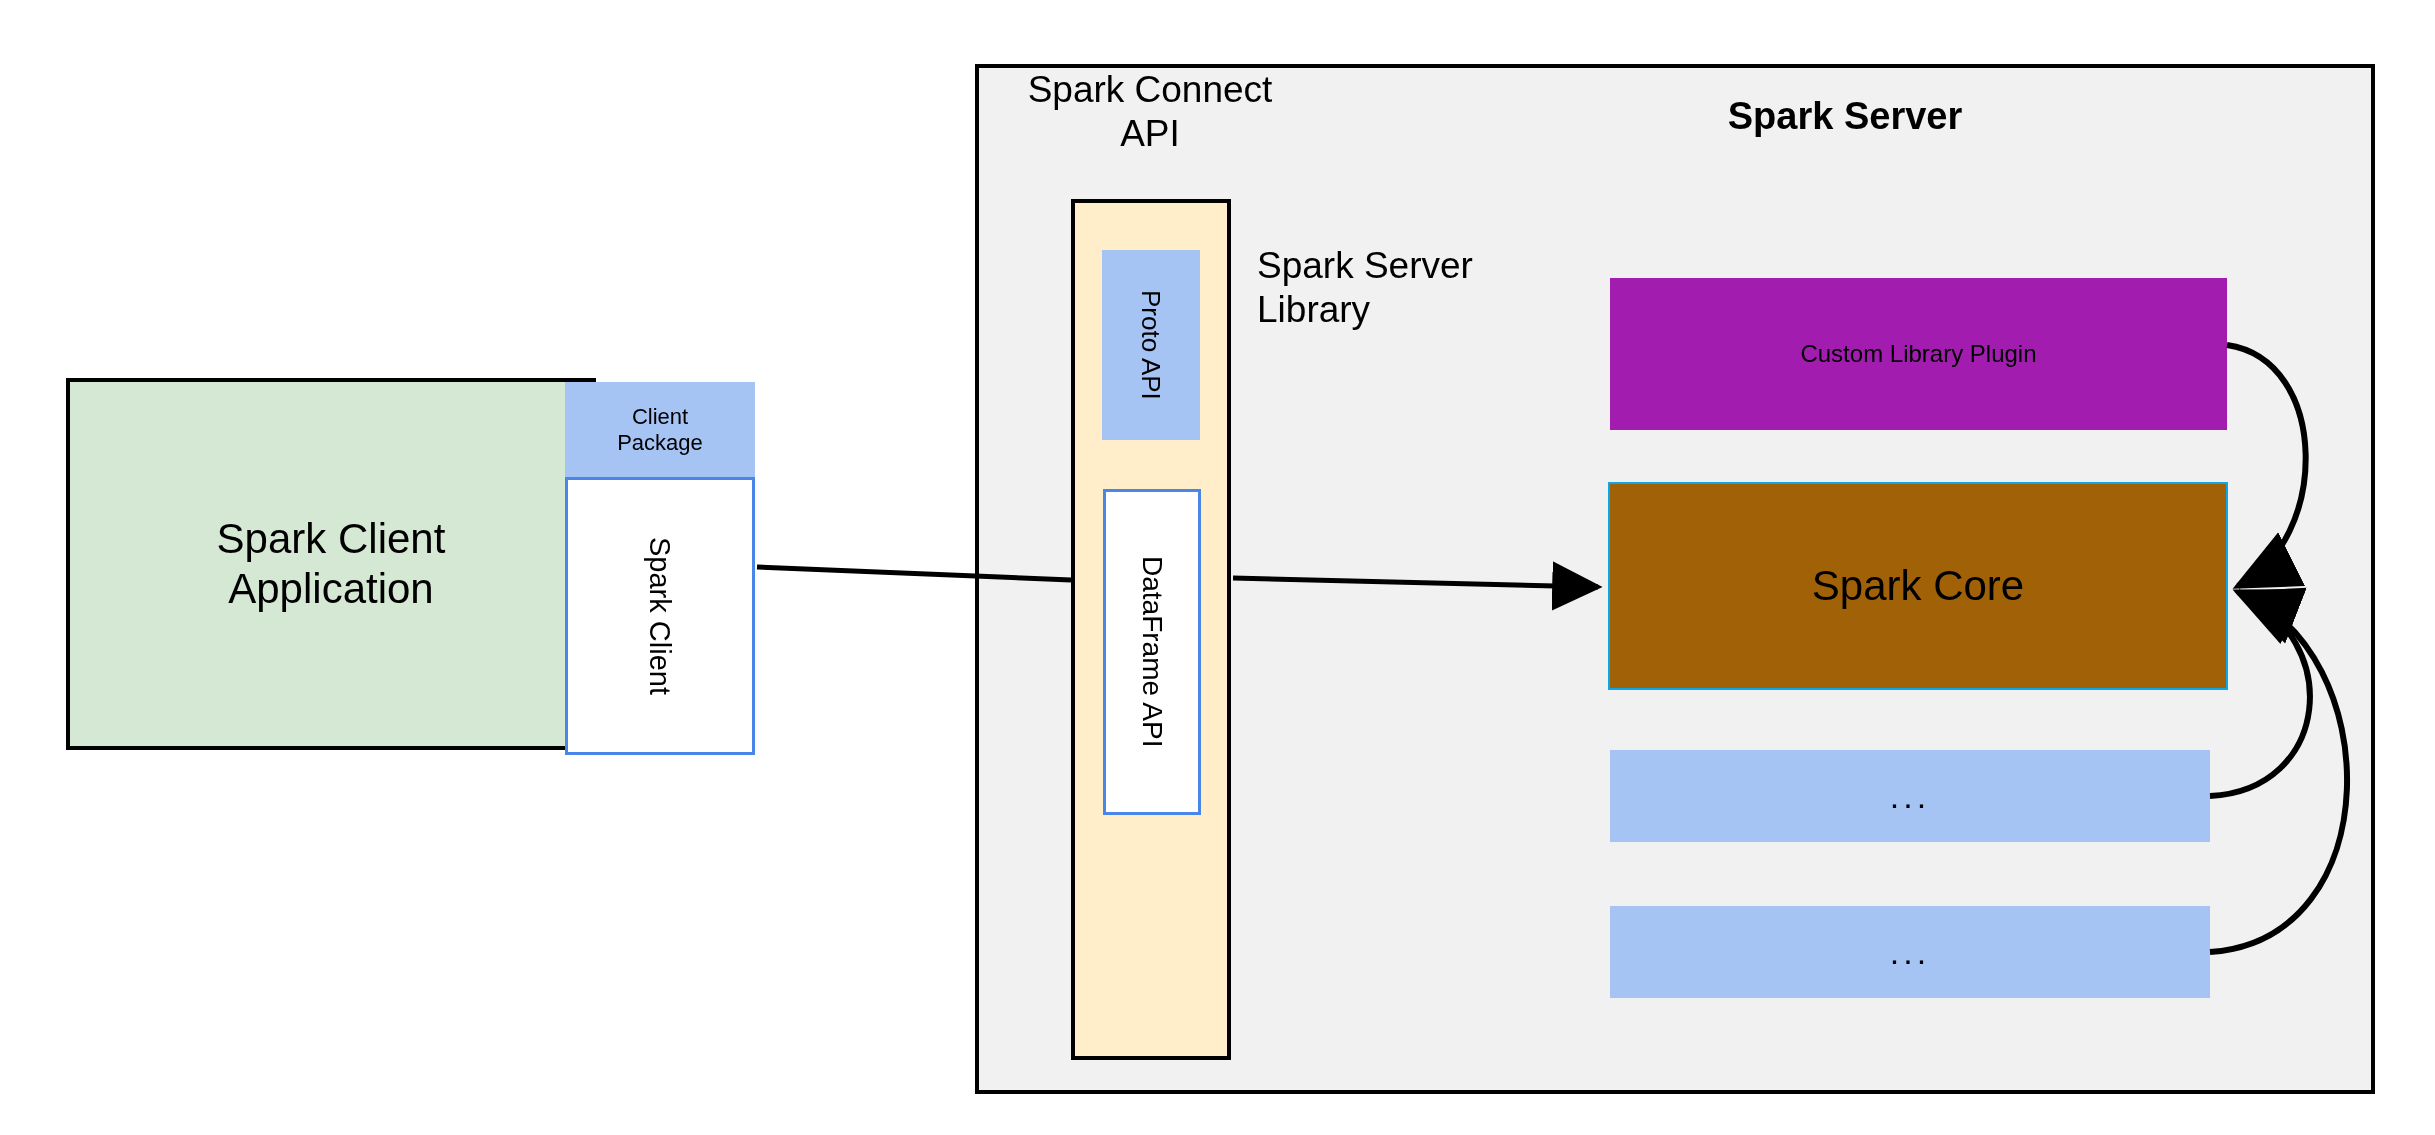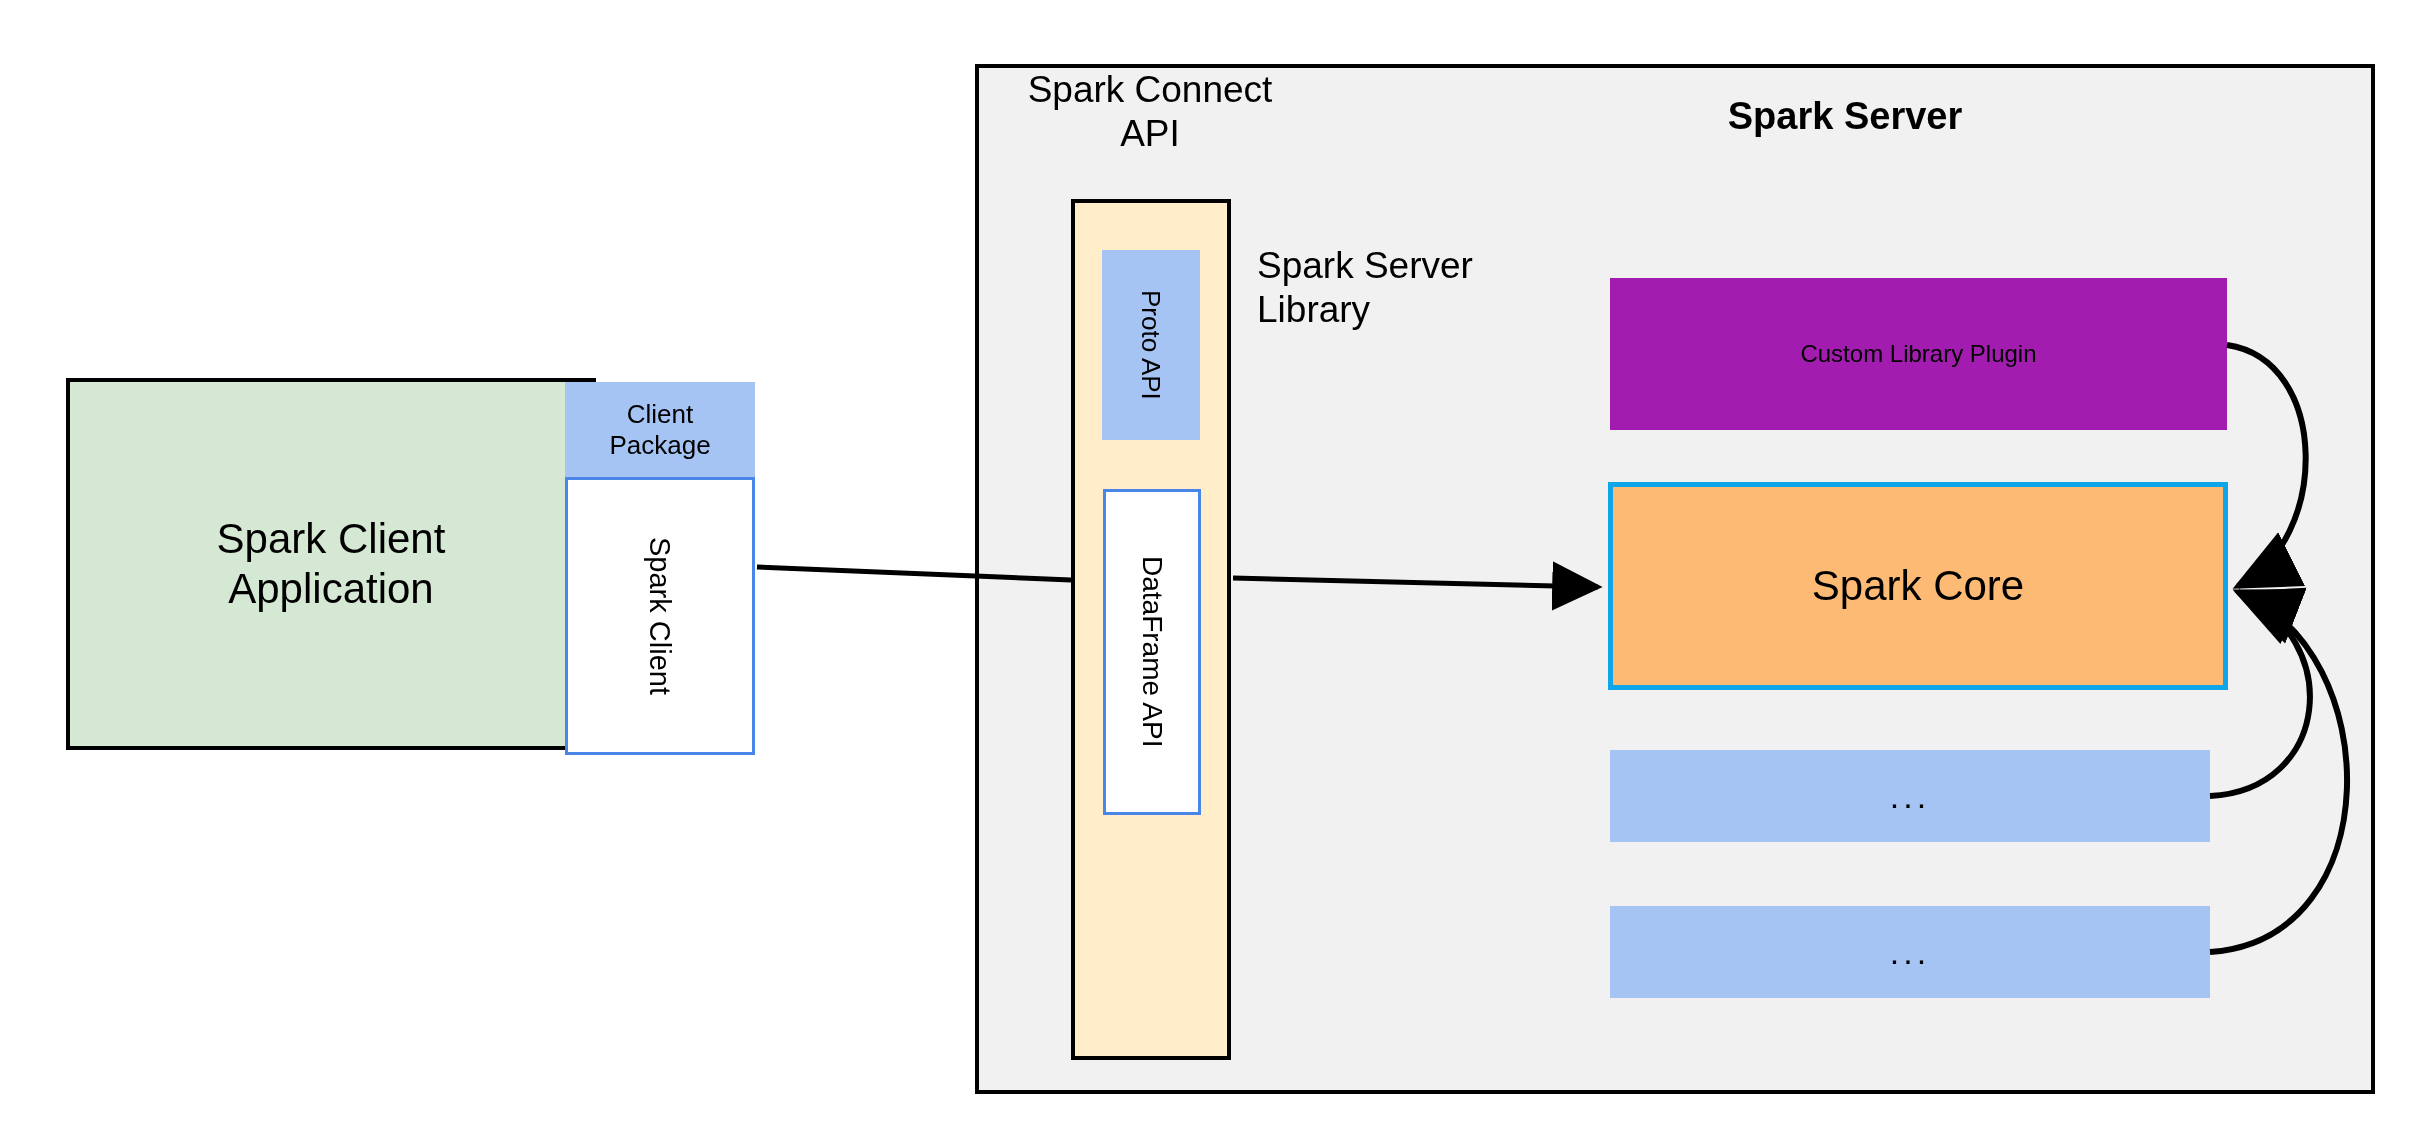--- a/index.html
+++ b/index.html
@@ -101,43 +101,43 @@
     left: 66px; top: 378px;
     width: 530px; height: 372px;
     background: #d5e8d4;
     border: 4px solid #000000;
     font-size: 42px;
   }
   #client-package {
     left: 565px; top: 382px;
     width: 190px; height: 95px;
     background: #a5c3f3;
-    font-size: 26px;
+    font-size: 22px;
     border: 2px solid #a5c3f3;
   }
   #spark-client {
     left: 565px; top: 477px;
     width: 190px; height: 278px;
     background: #ffffff;
     border: 3px solid #4a86e8;
   }
   #spark-client .rot90 { font-size: 29px; }
 
   
   #custom-library-plugin {
     left: 1610px; top: 278px;
     width: 617px; height: 152px;
     background: #a21caf;
     font-size: 24px;
   }
   #spark-core {
     left: 1608px; top: 482px;
     width: 620px; height: 208px;
-    background: #fdba74;
-    border: 5px solid #0ea5e9;
+    background: #a16207;
+    border: 2px solid #0ea5e9;
     font-size: 42px;
   }
   #ellipsis-1 {
     left: 1610px; top: 750px;
     width: 600px; height: 92px;
     background: #a5c3f3;
     font-size: 34px;
     letter-spacing: 4px;
   }
   #ellipsis-2 {

